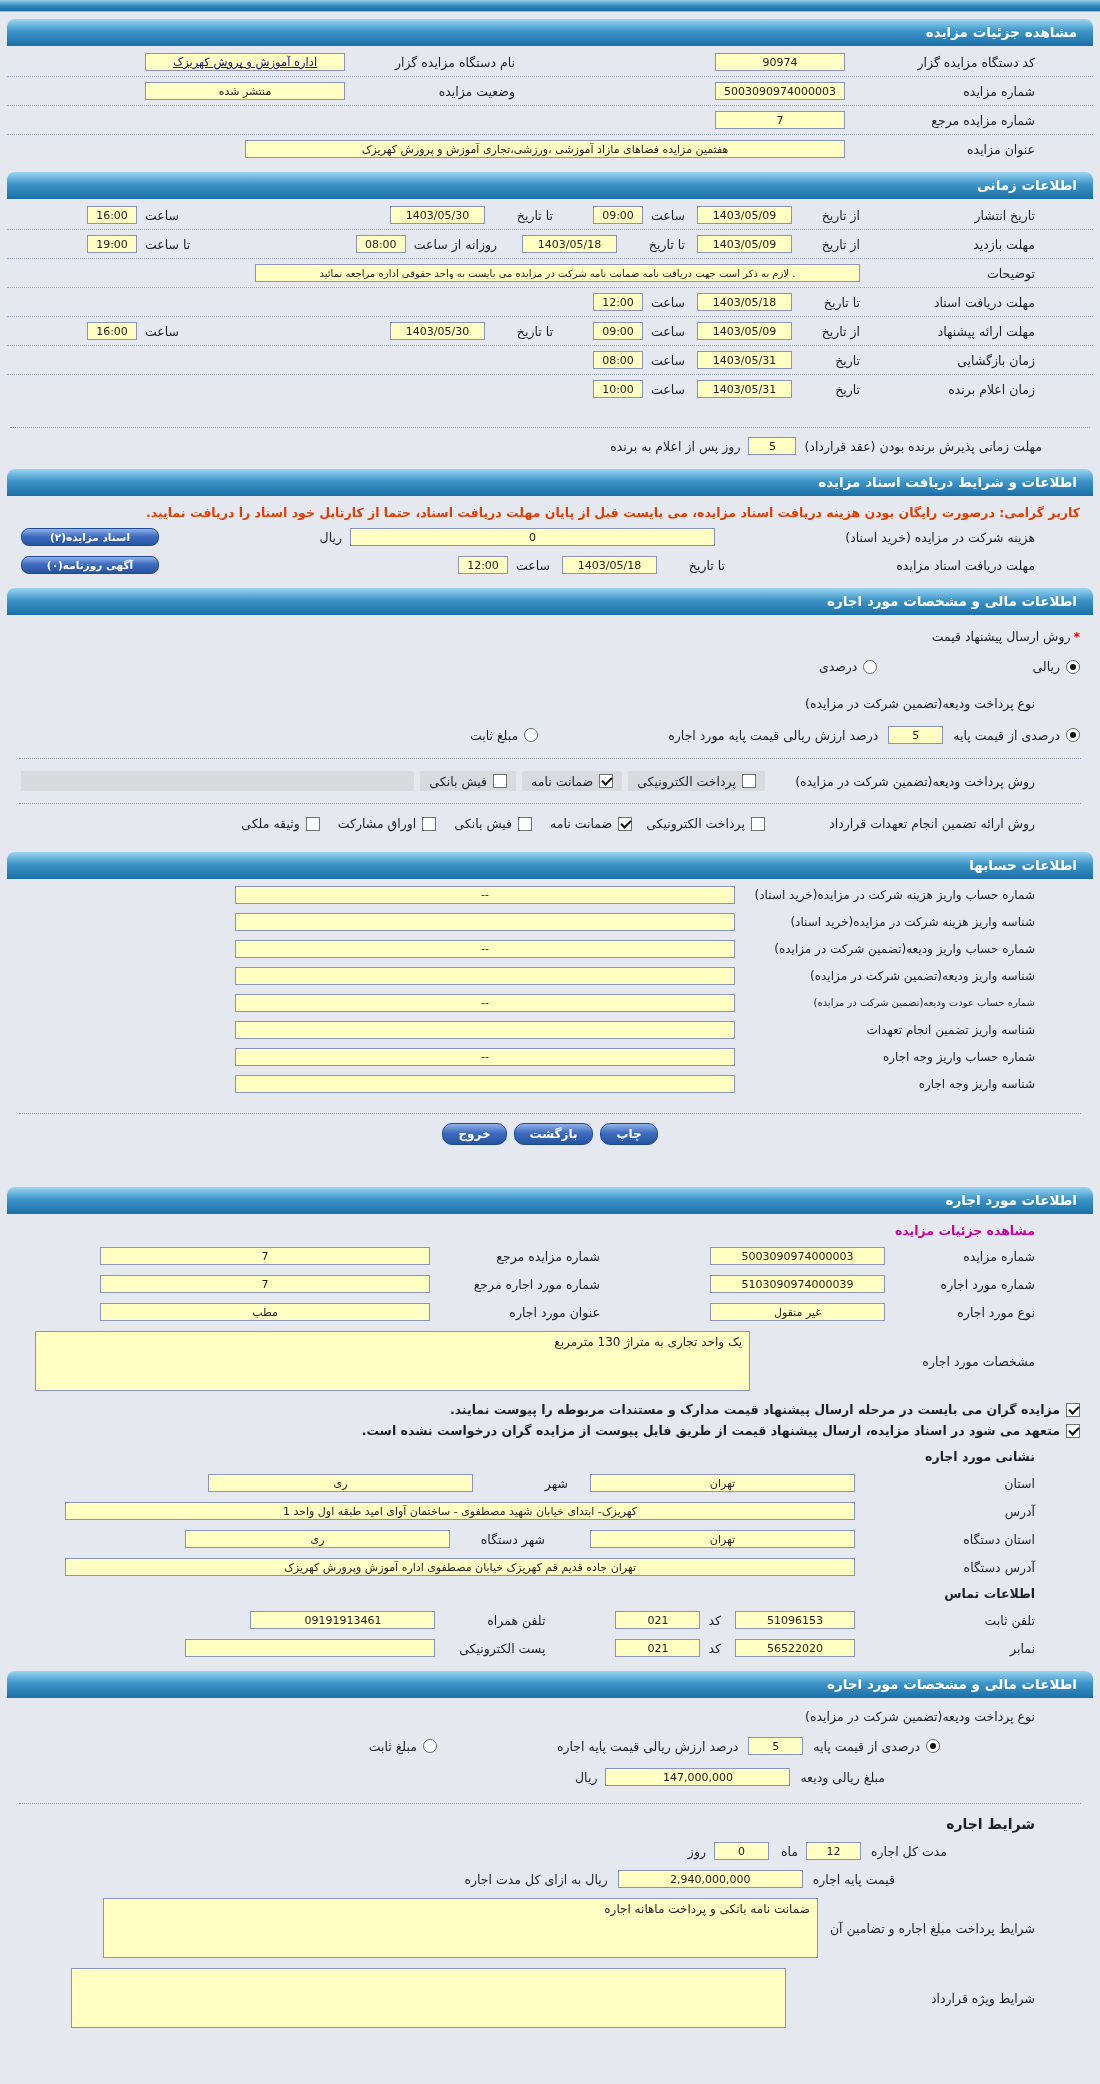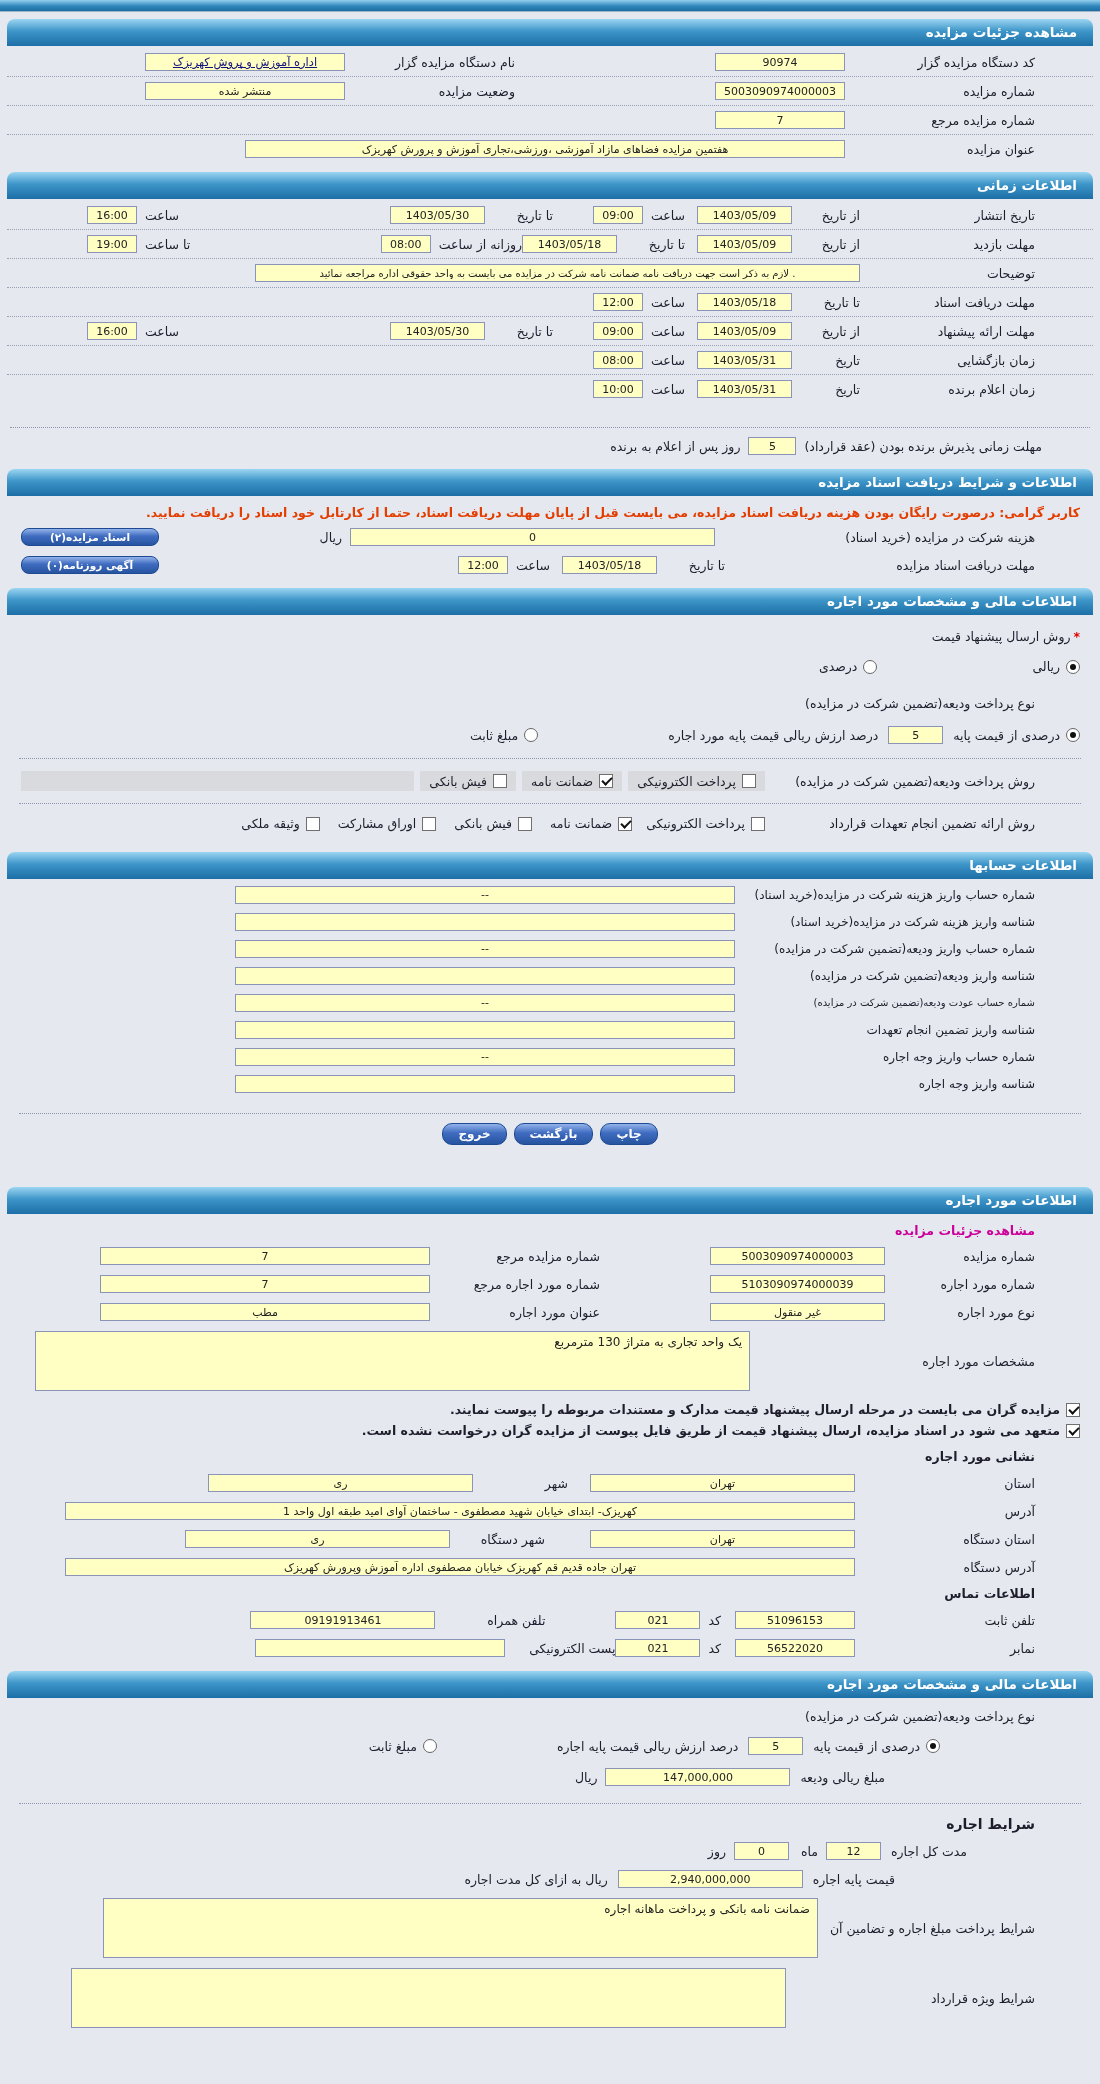--- a/index.html
+++ b/index.html
@@ -79,21 +79,21 @@
       <input class="yf mr6" style="width: 95px;" readonly="" value="1403/05/30">
       <span class="lbl t2" style="margin-right:auto">ساعت</span>
       <input class="yf" style="width: 50px;" readonly="" value="16:00">
     </div>
     <div class="row dot" style="padding-left:80px">
       <span class="lbl" style="width:175px">مهلت بازدید</span>
       <span class="lbl t1">از تاریخ</span>
       <input class="yf mr6" style="width: 95px;" readonly="" value="1403/05/09">
       <span class="lbl t1 mr12">تا تاریخ</span>
       <input class="yf mr6" style="width: 95px;" readonly="" value="1403/05/18">
-      <span class="lbl" style="">روزانه از ساعت</span>
+      <span class="lbl" style="margin-right:25px">روزانه از ساعت</span>
       <input class="yf mr8" style="width: 50px;" readonly="" value="08:00">
       <span class="lbl" style="margin-right:auto">تا ساعت</span>
       <input class="yf mr8" style="width: 50px;" readonly="" value="19:00">
     </div>
     <div class="row dot">
       <span class="lbl" style="width:175px">توضیحات</span>
       <input class="yf" style="width: 605px; font-size: 10px;" readonly="" value=". لازم به ذکر است جهت دریافت نامه ضمانت نامه شرکت در مزایده می بایست به واحد حقوقی اداره مراجعه نمائید">
     </div>
     <div class="row dot">
       <span class="lbl" style="width:175px">مهلت دریافت اسناد</span>
@@ -334,21 +334,21 @@
       <span class="lbl" style="margin-right:14px">کد</span>
       <input class="yf mr8" style="width: 85px;" readonly="" value="021">
       <span class="lbl" style="width:110px;margin-right:70px">تلفن همراه</span>
       <input class="yf" style="width: 185px;" readonly="" value="09191913461">
     </div>
     <div class="row">
       <span class="lbl" style="width:150px">نمابر</span>
       <input class="yf" style="width: 120px; margin-right: 30px;" readonly="" value="56522020">
       <span class="lbl" style="margin-right:14px">کد</span>
       <input class="yf mr8" style="width: 85px;" readonly="" value="021">
-      <span class="lbl" style="width:110px;">پست الکترونیکی</span>
+      <span class="lbl" style="width:110px;margin-right:70px">پست الکترونیکی</span>
       <input class="yf" style="width: 250px;" readonly="" value="">
     </div>
   </div>
 
   <div class="hdr">اطلاعات مالی و مشخصات مورد اجاره</div>
   <div class="body">
     <div class="row" style="padding-top:9px">
       <span class="lbl">نوع پرداخت ودیعه(تضمین شرکت در مزایده)</span>
     </div>
     <div class="row" style="padding-top:8px;padding-bottom:8px">
@@ -362,21 +362,21 @@
     <div class="row">
       <span class="lbl" style="margin-right:150px">مبلغ ریالی ودیعه</span>
       <input class="yf mr10" style="width: 185px;" readonly="" value="147,000,000">
       <span class="lbl mr8">ریال</span>
     </div>
     <div class="sep" style="margin-top:12px"></div>
     <div class="row" style="padding-top:10px">
       <span class="lbl b" style="font-size:14px">شرایط اجاره</span>
     </div>
     <div class="row">
-      <span class="lbl" style="margin-right:68px">مدت کل اجاره</span>
+      <span class="lbl" style="margin-right:88px">مدت کل اجاره</span>
       <input class="yf mr10" style="width: 55px;" readonly="" value="12">
       <span class="lbl mr8">ماه</span>
       <input class="yf mr12" style="width: 55px;" readonly="" value="0">
       <span class="lbl mr8">روز</span>
     </div>
     <div class="row">
       <span class="lbl" style="margin-right:140px">قیمت پایه اجاره</span>
       <input class="yf mr10" style="width: 185px;" readonly="" value="2,940,000,000">
       <span class="lbl mr10">ریال به ازای کل مدت اجاره</span>
     </div>

